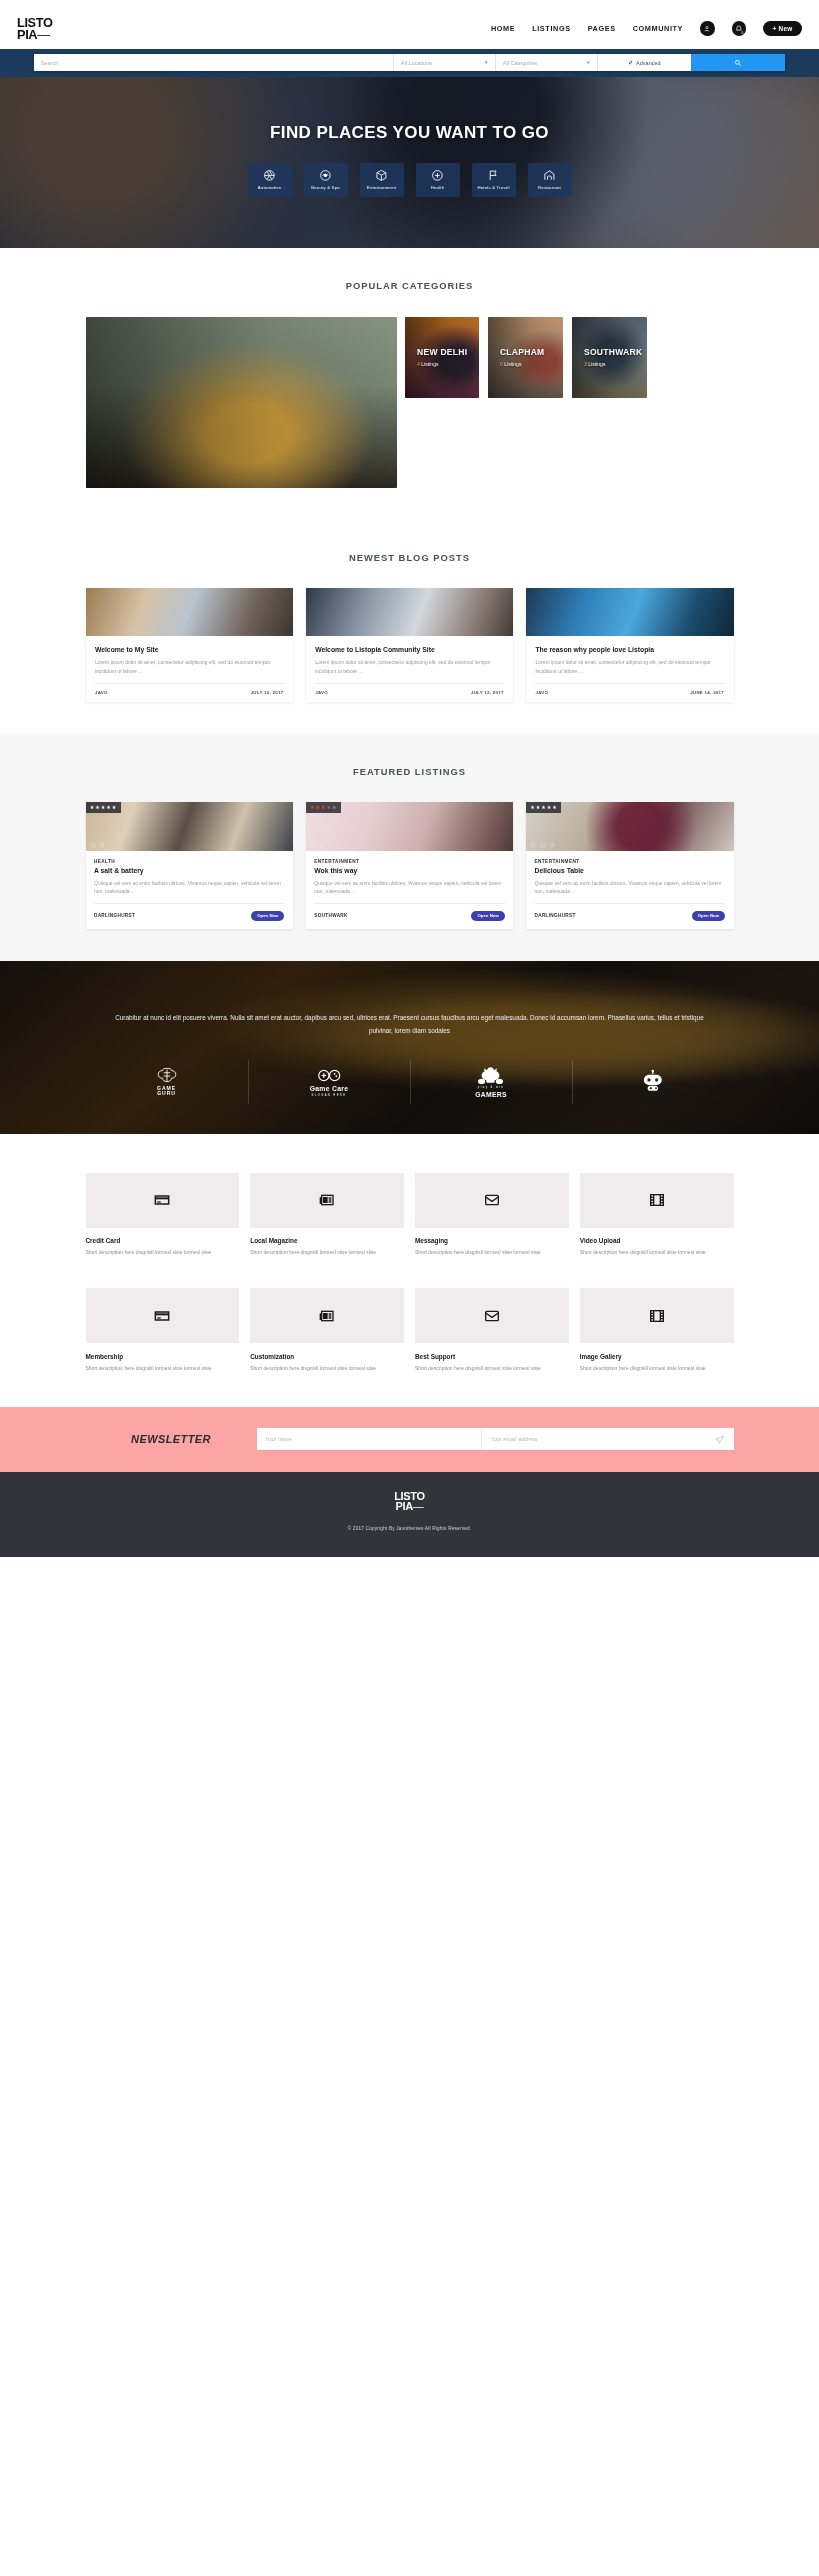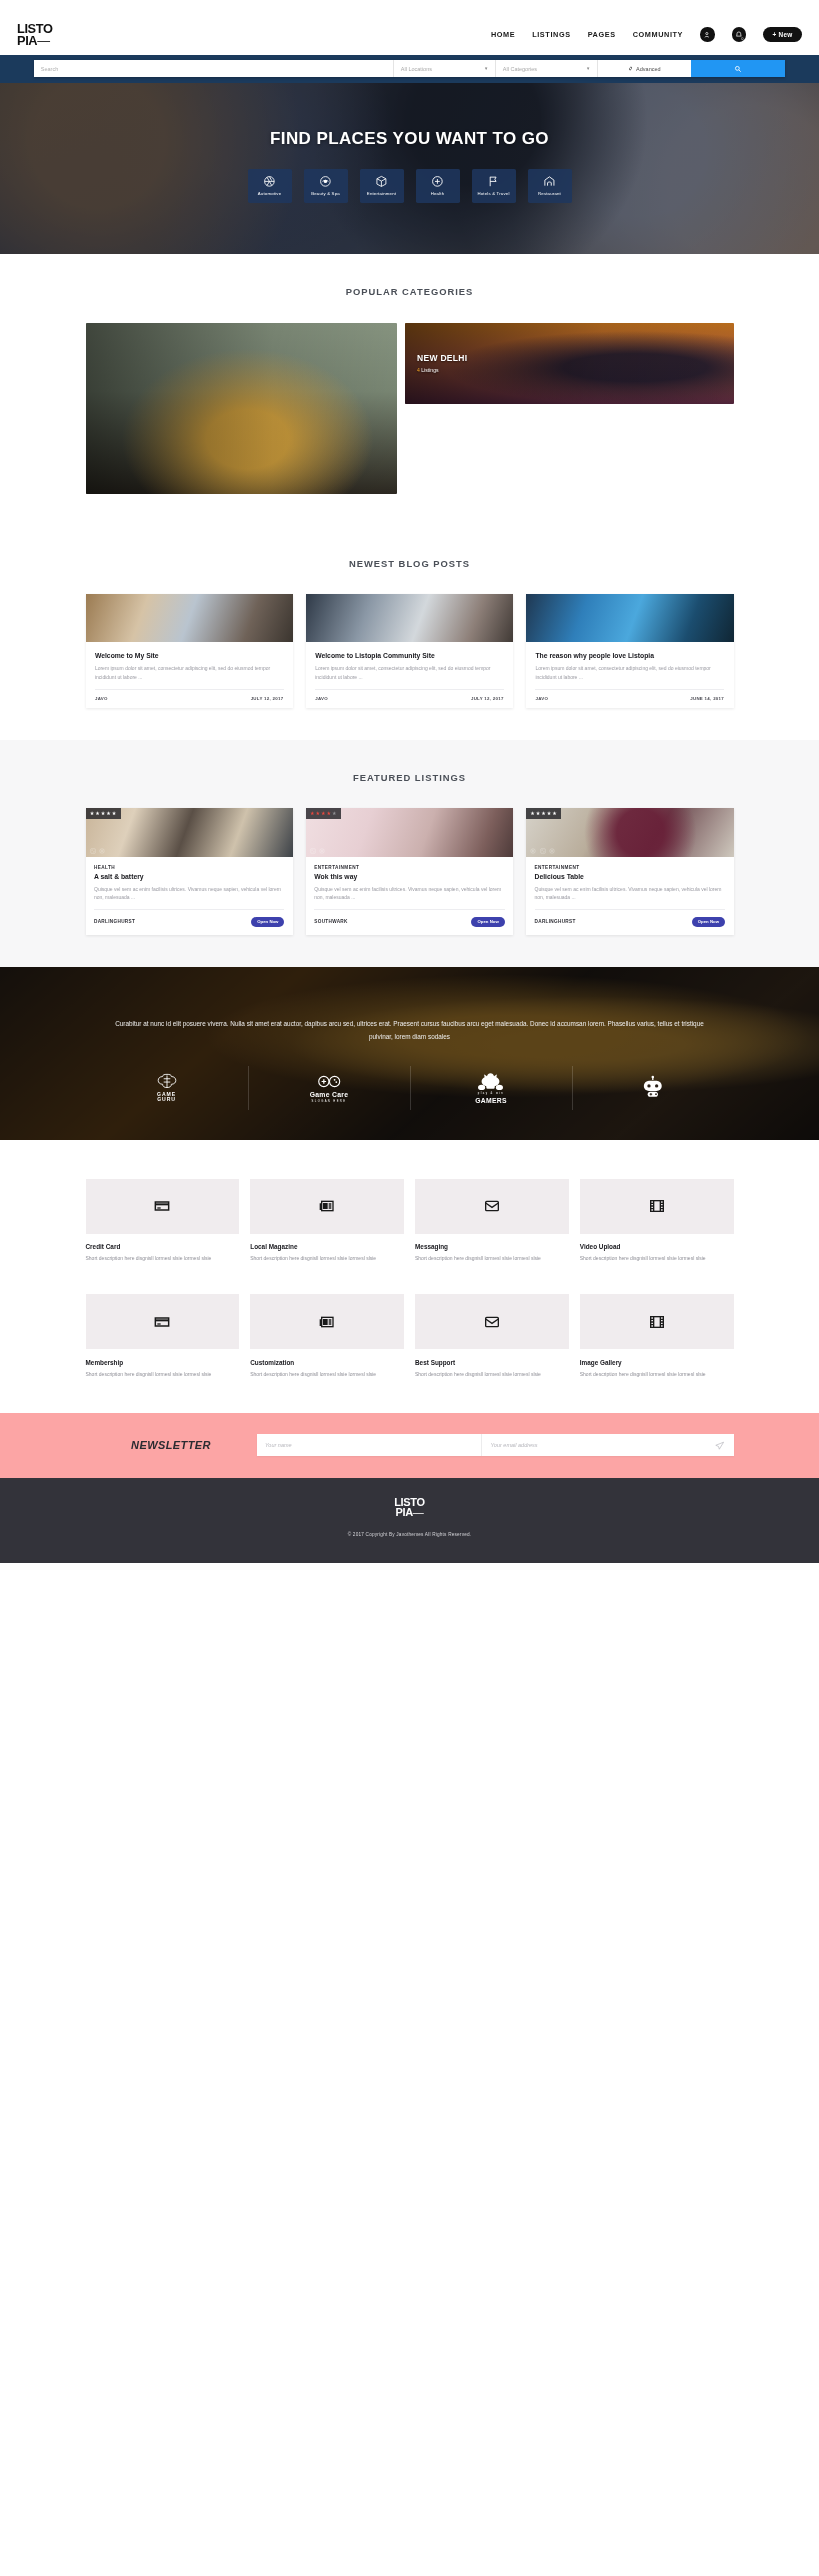--- a/index.html
+++ b/index.html
@@ -3,21 +3,21 @@
 <meta charset="utf-8">
 <style>
   * { margin:0; padding:0; box-sizing:border-box; }
   html,body { width:819px; }
   body {
     font-family:"Liberation Sans", sans-serif;
     background:#ffffff;
     color:#262626;
     -webkit-font-smoothing:antialiased;
   }
-  .wrap { width:819px; margin:14px auto; position:relative; }
+  .wrap { width:819px; margin:8px auto; position:relative; }
   .container { width:648px; margin:0 auto; }
 
   
   .topbar {
     height:41px; background:#ffffff;
     display:flex; align-items:center; padding:0 17px;
   }
   .logo { font-weight:bold; line-height:0.92; letter-spacing:-0.4px; font-size:12.8px; color:#111; }
   .logo .l2 { display:block; }
   .logo .dash { font-weight:400; }
@@ -85,21 +85,21 @@
   
   .section { padding:32px 0; }
   .sec-title {
     text-align:center; font-size:9.4px; font-weight:bold;
     letter-spacing:1px; color:#4a4f57; text-transform:uppercase;
   }
 
   
   .cats-grid { margin-top:25.6px; display:flex; gap:8.5px; }
   .cat-left { width:311px; }
-  .cat-right { flex:1; display:flex; flex-direction:column; gap:8.5px; }
+  .cat-right { flex:1; display:flex; flex-direction:row; gap:8.5px; }
   .cat-row2 { display:flex; gap:8.5px; }
   .place {
     position:relative; overflow:hidden; border-radius:0.9px;
     display:flex; flex-direction:column; justify-content:center;
     padding:0 12px; color:#fff;
   }
   .place .ph { position:absolute; inset:0; }
   .place .shade { position:absolute; inset:0;
     background:linear-gradient(90deg, rgba(0,0,0,.55) 0%, rgba(0,0,0,.15) 60%, rgba(0,0,0,.05) 100%); }
   .place .txt { position:relative; z-index:2; }
@@ -388,20 +388,44 @@
             <div class="shade"></div>
             <div class="txt">
               <div class="place-name">NEW DELHI</div>
               <div class="place-sub">
                 <b>4</b>
                 <span>Listings</span>
               </div>
             </div>
           </div>
 
+          <div class="cat-row2">
+            <div class="place" style="height:81px;flex:1">
+              <div class="ph p-clapham"></div>
+              <div class="shade"></div>
+              <div class="txt">
+                <div class="place-name">CLAPHAM</div>
+                <div class="place-sub">
+                  <b>0</b>
+                  <span>Listings</span>
+                </div>
+              </div>
+            </div>
+            <div class="place" style="height:81px;flex:1">
+              <div class="ph p-southwark"></div>
+              <div class="shade"></div>
+              <div class="txt">
+                <div class="place-name">SOUTHWARK</div>
+                <div class="place-sub">
+                  <b>3</b>
+                  <span>Listings</span>
+                </div>
+              </div>
+            </div>
+          </div>
         </div>
 
       </div>
     </div>
   </div>
 
   <div class="section">
     <div class="sec-title">NEWEST BLOG POSTS</div>
     <div class="container">
       <div class="blog-grid">

